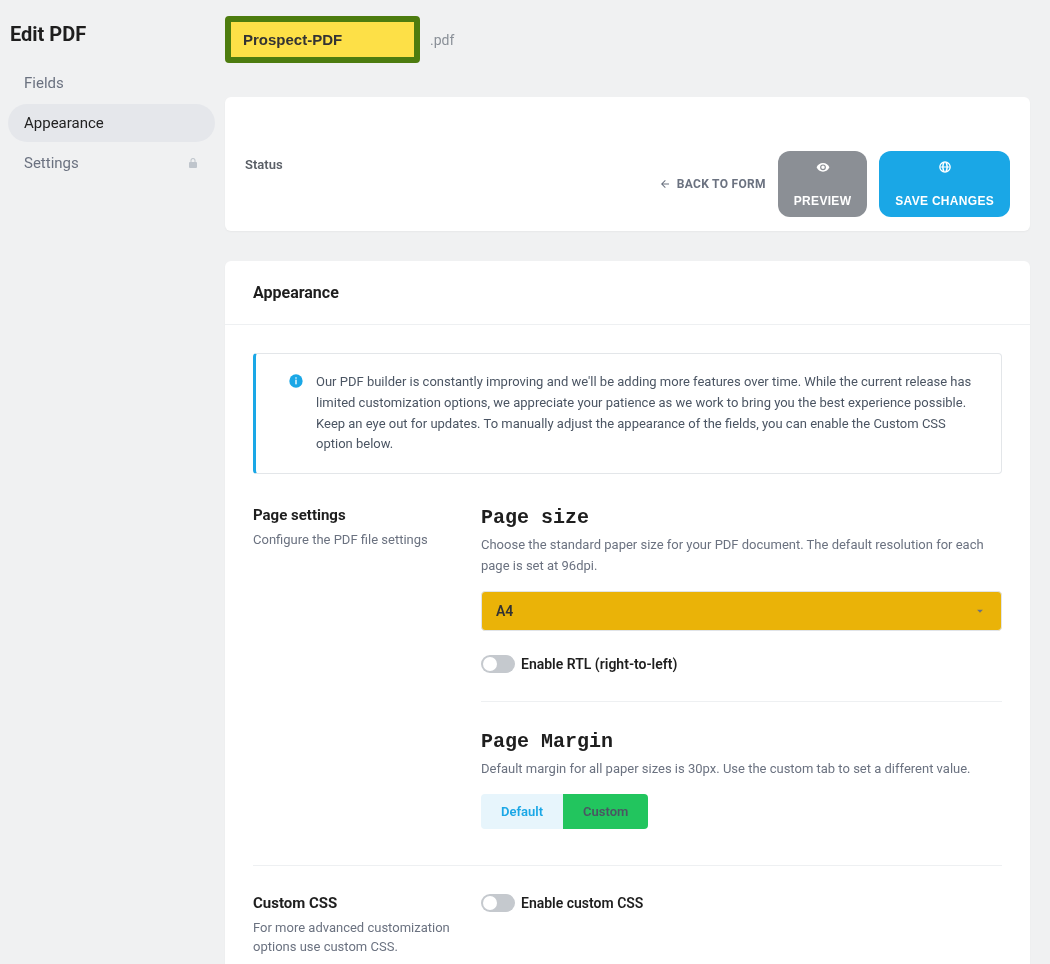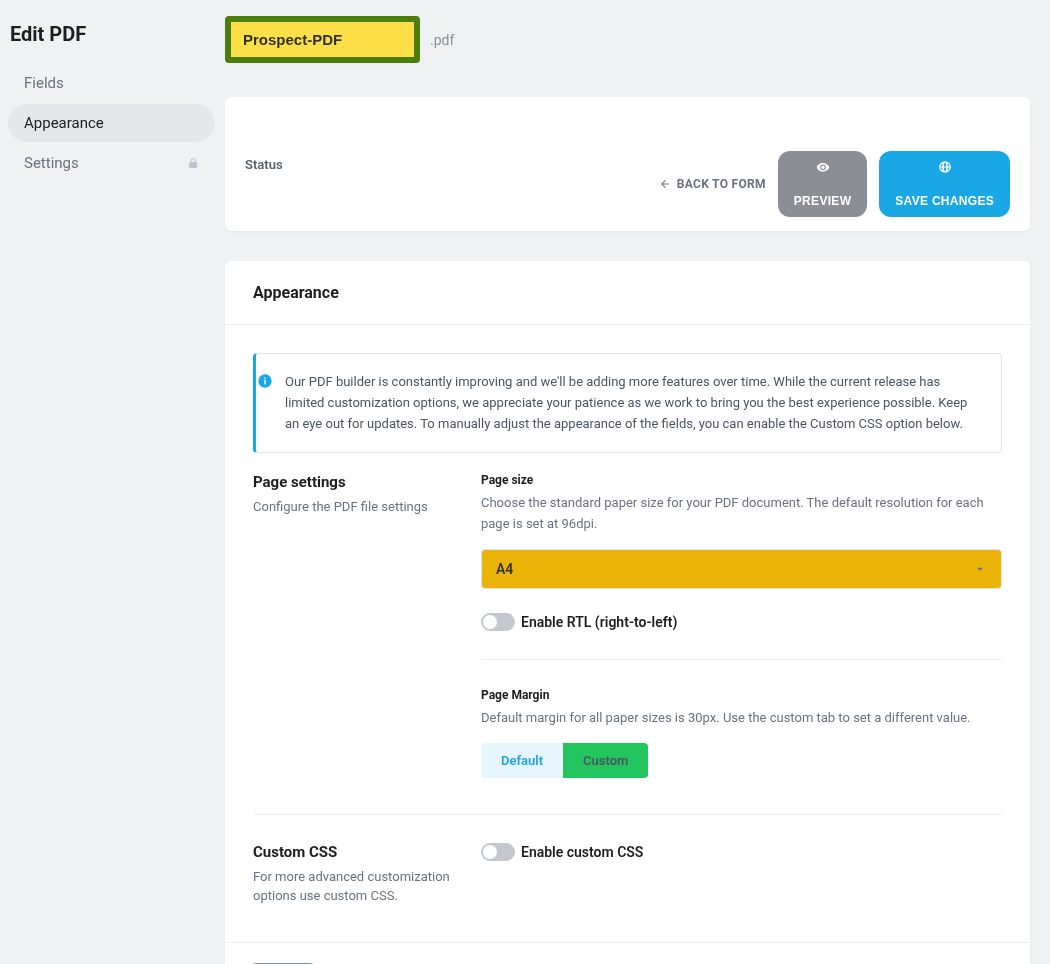--- a/index.html
+++ b/index.html
@@ -148,22 +148,22 @@
     }
     .section-body {
       padding: 28px;
     }
     .info-banner {
       display: flex;
       gap: 12px;
       border: 1px solid #e3e6e9;
       border-left: 3px solid #1aa7e6;
       border-radius: 4px;
-      padding: 18px 20px 18px 1px;
-      margin-bottom: 20px;
+      padding: 18px 20px 18px 32px;
+      margin-bottom: 32px;
     }
     .info-banner .info-icon {
       width: 16px;
       height: 16px;
       flex-shrink: 0;
       margin-top: 1px;
     }
     .info-banner-text {
       font-size: 13px;
       color: #4b5563;
@@ -186,24 +186,25 @@
     }
     .setting-left-desc {
       font-size: 13px;
       color: #6b7280;
       line-height: 1.5;
     }
     .setting-right {
       flex: 1;
     }
     .field-title {
-      font-size: 12px;
+      font-size: 20px;
       font-weight: 700;
       color: #1e1e1e;
       margin-bottom: 6px;
+      font-family: Liberation Mono, monospace;
     }
     .field-desc {
       font-size: 13px;
       color: #6b7280;
       line-height: 1.6;
       margin-bottom: 14px;
     }
     .select {
       position: relative;
       border: 1px solid #e1e4e8;

